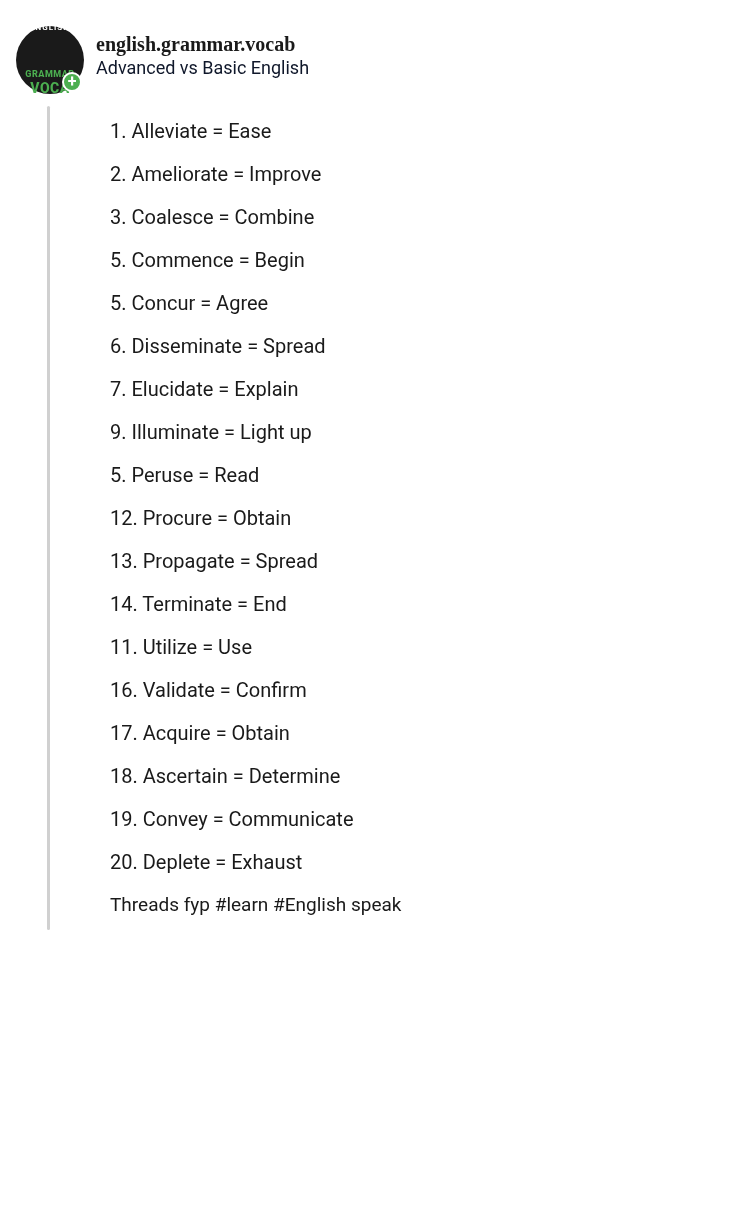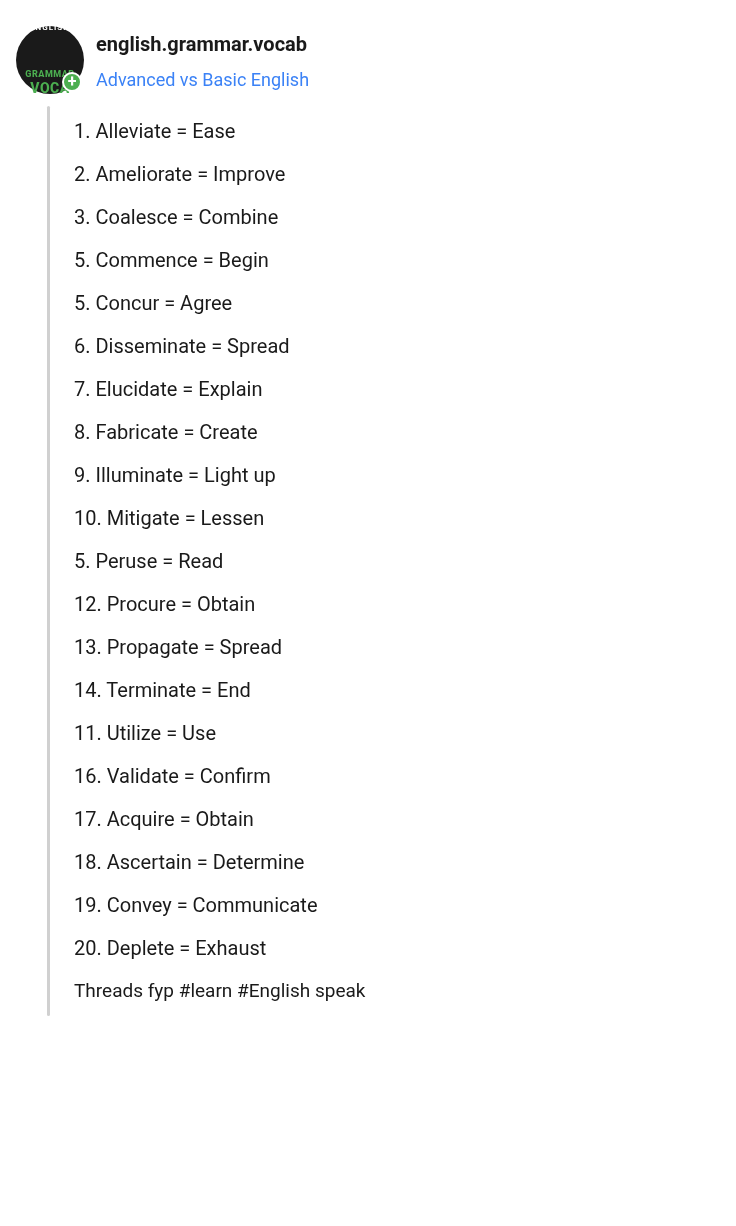--- a/index.html
+++ b/index.html
@@ -92,47 +92,49 @@
       flex-direction: column;
       justify-content: center;
       padding-top: 6px;
     }
 
     .username {
       font-size: 20px;
       font-weight: 700;
       color: #1a1a1a;
       line-height: 1.2;
+      font-family: Liberation Serif, serif;
     }
 
     .subtitle {
       font-size: 18px;
       font-weight: 400;
-      color: #3b82f6;
-      margin-top: 12px;
+      color: #0f172a;
+      margin-top: 0;
       line-height: 1.3;
     }
 
     .content-area {
       display: flex;
       padding: 0 16px 0 16px;
     }
 
     .side-line {
       width: 3px;
       background-color: #d0d0d0;
       margin-right: 24px;
       flex-shrink: 0;
       border-radius: 2px;
       margin-left: 31px;
     }
 
     .vocab-list {
       flex: 1;
       padding: 4px 0;
+      margin-left: 36px;
     }
 
     .vocab-item {
       font-size: 20px;
       font-weight: 400;
       color: #1a1a1a;
       line-height: 1.35;
       padding: 8px 0 8px 0;
     }
 
@@ -167,23 +169,21 @@
   <div class="content-area">
     <div class="side-line"></div>
     <div class="vocab-list" id="vocab-list">
     <div class="vocab-item">1. Alleviate = Ease</div>
         <div class="vocab-item">2. Ameliorate = Improve</div>
         <div class="vocab-item">3. Coalesce = Combine</div>
         <div class="vocab-item">5. Commence = Begin</div>
         <div class="vocab-item">5. Concur = Agree</div>
         <div class="vocab-item">6. Disseminate = Spread</div>
         <div class="vocab-item">7. Elucidate = Explain</div>
-        <div class="vocab-item">8. Fabricate = Create</div>
         <div class="vocab-item">9. Illuminate = Light up</div>
-        <div class="vocab-item">10. Mitigate = Lessen</div>
         <div class="vocab-item">5. Peruse = Read</div>
         <div class="vocab-item">12. Procure = Obtain</div>
         <div class="vocab-item">13. Propagate = Spread</div>
         <div class="vocab-item">14. Terminate = End</div>
         <div class="vocab-item">11. Utilize = Use</div>
         <div class="vocab-item">16. Validate = Confirm</div>
         <div class="vocab-item">17. Acquire = Obtain</div>
         <div class="vocab-item">18. Ascertain = Determine</div>
         <div class="vocab-item">19. Convey = Communicate</div>
         <div class="vocab-item">20. Deplete = Exhaust</div>

